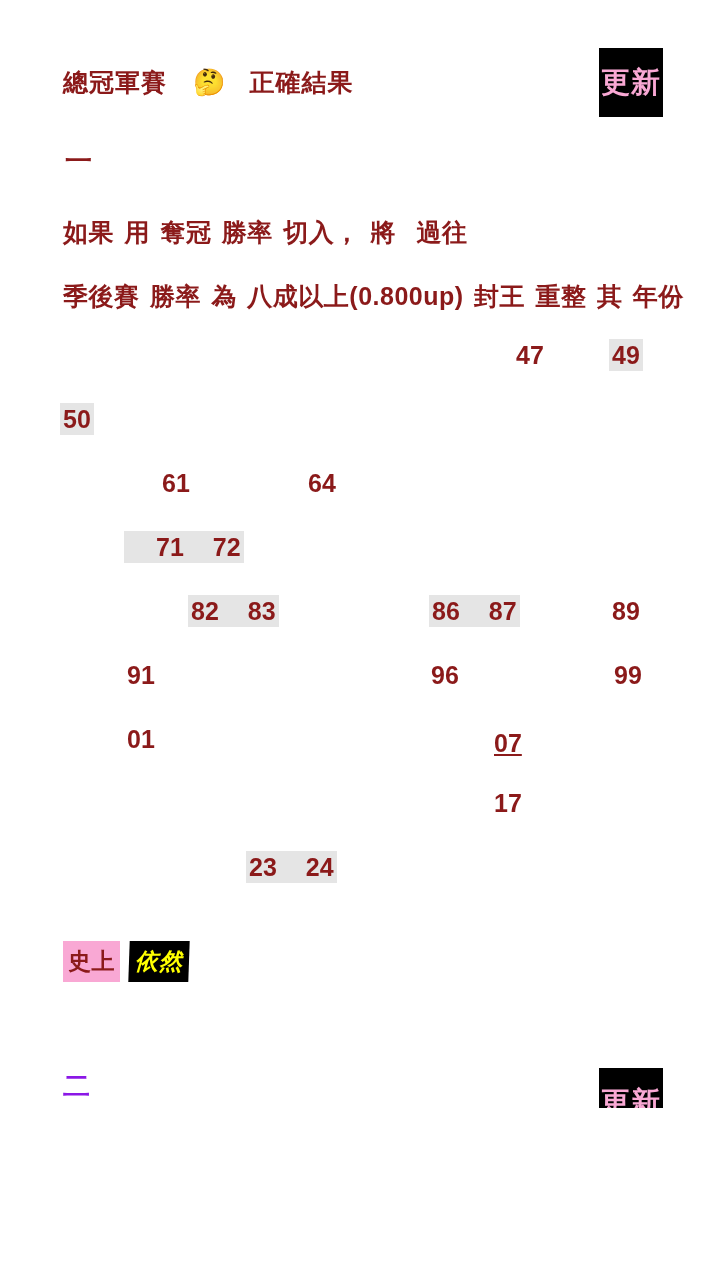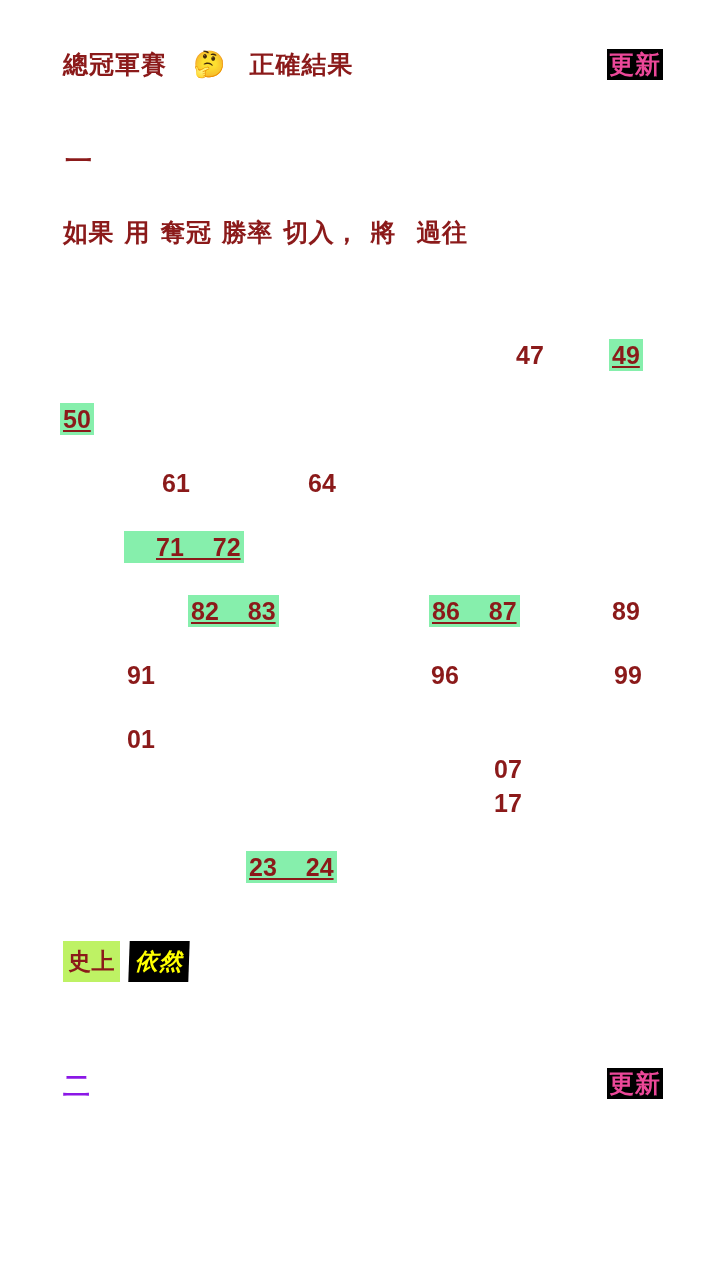--- a/index.html
+++ b/index.html
@@ -9,38 +9,38 @@
     font-weight:bold;overflow:hidden;
   }
   .red{color:#8B1A1A;}
   .purple{color:#8B17E6;}
   .abs{position:absolute;}
   
   .hdr{position:absolute;top:48px;left:63px;right:60px;display:flex;align-items:center;font-size:25px;}
   .hdr .title{letter-spacing:1px;}
   .hdr .emoji{font-size:26px;margin:0 24px 0 26px;font-weight:normal;}
   .badge{
-    background:#000000;color:#ec4899;font-size:25px;line-height:1.15;
-    padding:1px 2px;text-decoration:none;display:inline-block;letter-spacing:1px;
+    background:#000000;color:#f9a8d4;font-size:29px;line-height:1.15;
+    padding:18px 2px;text-decoration:none;display:inline-block;letter-spacing:1px;
   }
   .badge2{position:absolute;top:1068px;right:60px;}
   
   .h-one{position:absolute;top:143px;left:65px;font-size:27px;}
   .para{position:absolute;left:63px;font-size:25px;letter-spacing:0.5px;word-spacing:3px;white-space:pre;}
   .p1{top:216px;}
   .p2{top:280px;}
   .h-two{position:absolute;top:1068px;left:63px;font-size:27px;}
   .p3{top:1138px;}
   
   .yr{position:absolute;font-size:25px;line-height:1.05;}
-  .yr.hl{background:#86efac;padding:3px 3px;text-decoration:underline;}
+  .yr.hl{background:#e5e5e5;padding:3px 3px;}
   .grp{white-space:pre;word-spacing:22px;}
   
   .sum{position:absolute;left:63px;display:flex;gap:9px;font-size:23px;align-items:stretch;white-space:pre;}
-  .sum .seg{background:#bef264;padding:5px 5px;letter-spacing:0.5px;word-spacing:2px;}
+  .sum .seg{background:#f9a8d4;padding:5px 5px;letter-spacing:0.5px;word-spacing:2px;}
   .sum .emph{
     background:#000000;color:#FFFF00;padding:5px 6px;
     font-style:italic;transform:skewX(-2deg);letter-spacing:1px;
   }
   .sum1{top:941px;}
   .sum2{top:1196px;}
 </style>
 </head>
 <body>
 
@@ -50,36 +50,37 @@
     <span class="title">總冠軍賽</span>
     <span class="emoji">🤔</span>
     <span class="title">正確結果</span>
     <span style="margin-left:auto;">
       <a class="badge" href="#">更新</a>
     </span>
   </div>
 
   <div class="h-one red">一</div>
   <div class="para p1 red">如果 用 奪冠 勝率 切入， 將  過往</div>
+  <div class="para p2 red">季後賽 勝率 為 八成以上(0.800up) 封王 重整 其 年份</div>
 
   <div>
     <span class="yr red abs" style="left:516px;top:342px;">47</span>
     <span class="yr red hl abs" style="left:609px;top:339px;">49</span>
     <span class="yr red hl abs" style="left:60px;top:403px;">50</span>
     <span class="yr red abs" style="left:127px;top:470px;margin-left:35px;">61</span>
     <span class="yr red abs" style="left:308px;top:470px;">64</span>
     <span class="yr red hl grp abs" style="left:124px;top:531px;padding-left:32px;">71 72</span>
     <span class="yr red hl grp abs" style="left:188px;top:595px;">82 83</span>
     <span class="yr red hl grp abs" style="left:429px;top:595px;">86 87</span>
     <span class="yr red abs" style="left:612px;top:598px;">89</span>
     <span class="yr red abs" style="left:127px;top:662px;">91</span>
     <span class="yr red abs" style="left:431px;top:662px;">96</span>
     <span class="yr red abs" style="left:614px;top:662px;">99</span>
     <span class="yr red abs" style="left:127px;top:726px;">01</span>
-    <span class="yr red abs" style="left:494px;top:756px;">07</span>
+    <span class="yr red abs" style="left:494px;top:730px;text-decoration:underline;">07</span>
     <span class="yr red abs" style="left:494px;top:790px;">17</span>
     <span class="yr red hl grp abs" style="left:246px;top:851px;">23 24</span>
   </div>
 
   <div class="sum sum1">
     <span class="seg red">史上</span>
     <span class="emph">依然</span>
   </div>
 
   <div class="h-two purple">二</div>

